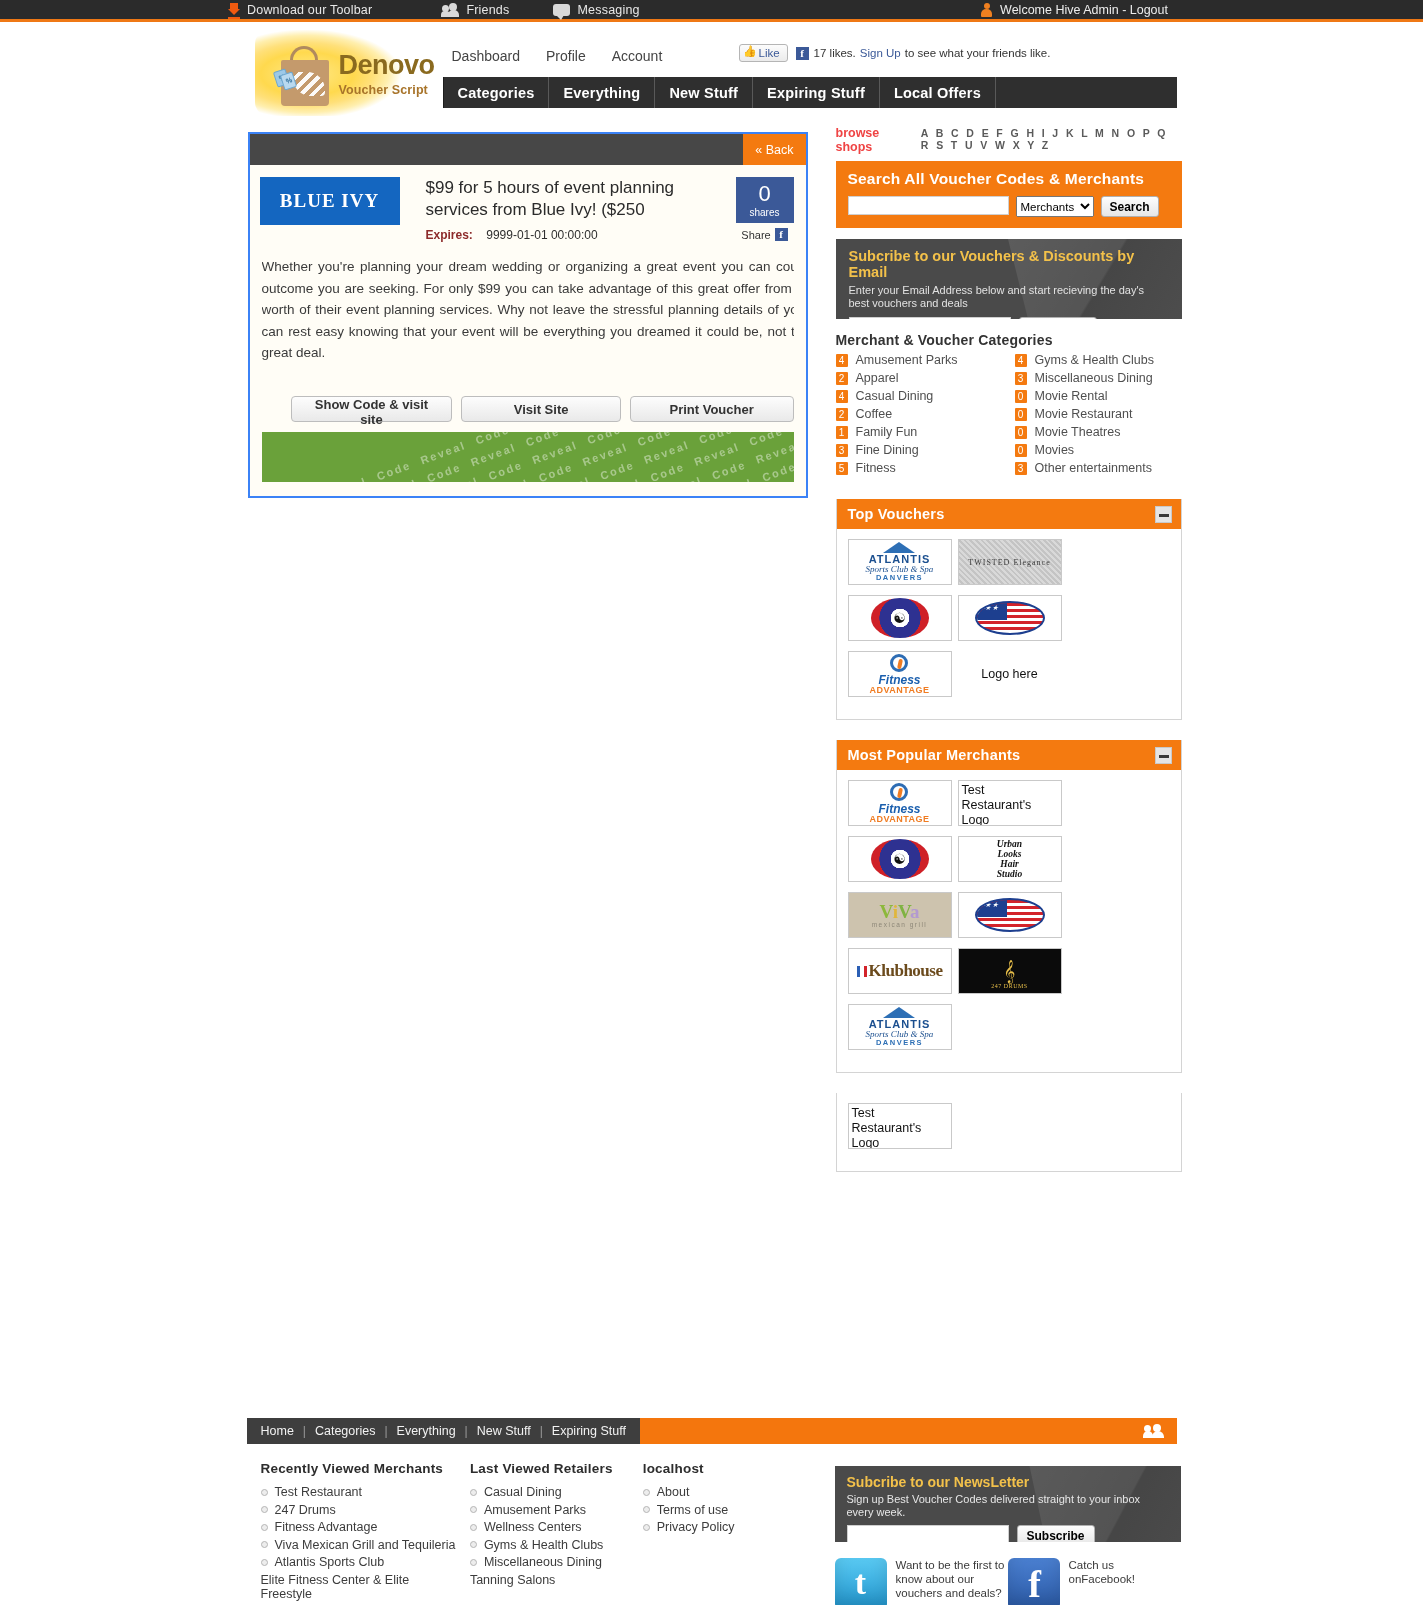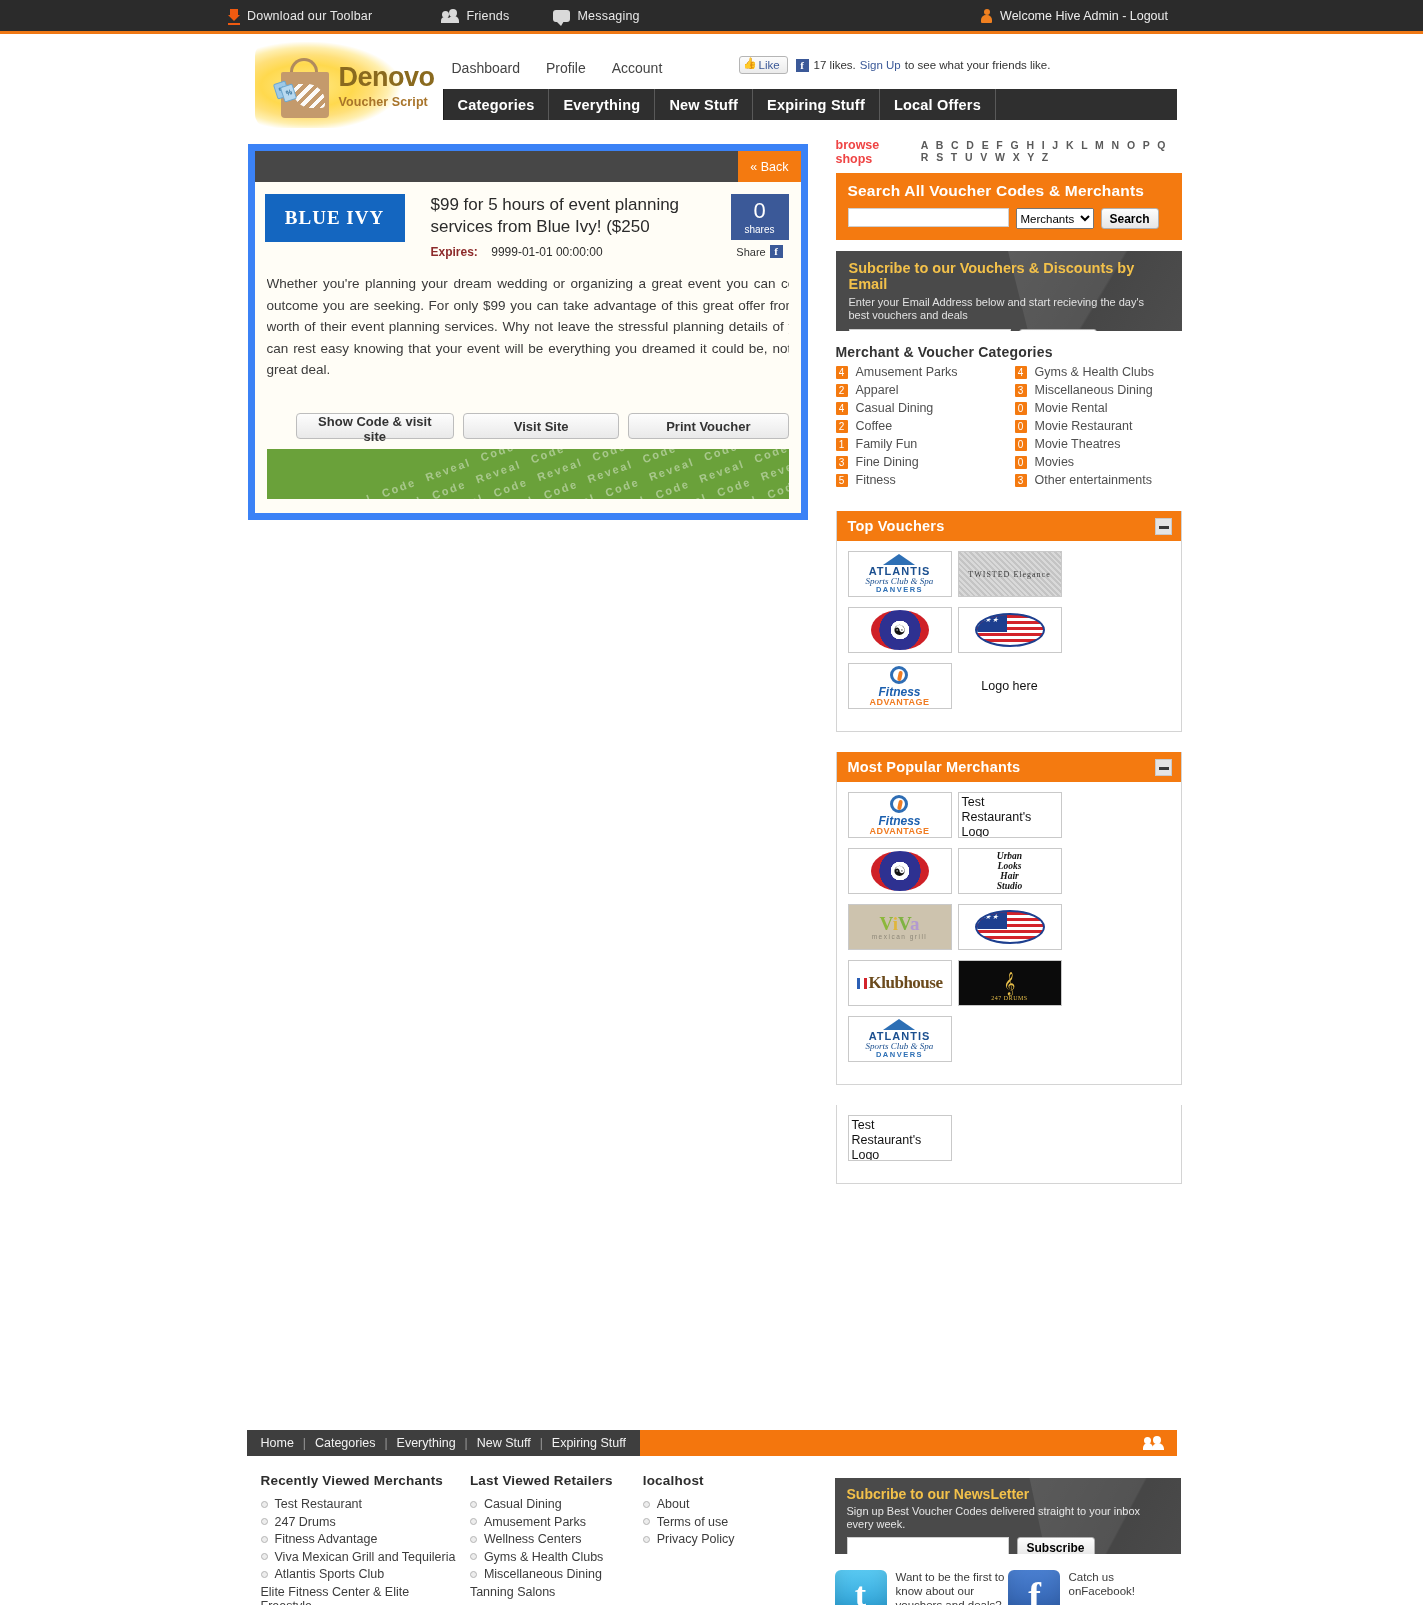--- a/index.html
+++ b/index.html
@@ -6,21 +6,21 @@
   * { box-sizing: border-box; }
   html, body {
     margin: 0; padding: 0;
     background: #ffffff;
     font-family: "Liberation Sans", sans-serif;
   }
   body { width: 1423px; min-height: 1605px; position: relative; }
 
   
   .topbar {
-    height: 34px; background: #2b2b2b;
+    height: 22px; background: #2b2b2b;
     border-bottom: 3px solid #ef7815;
     position: relative;
     display: flex; align-items: center;
   }
   .topbar-left { display: flex; align-items: center; margin-left: 228px; gap: 0px; }
   .tb-item { display: flex; align-items: center; color: #e8e8e8; font-size: 12.5px; margin-right: 26px; }
   .tb-item span.lbl { margin-left: 7px; letter-spacing: .2px; }
   .topbar-right { position: absolute; right: 255px; display: flex; align-items: center; color: #ededed; font-size: 12.5px; }
   .topbar-right .lbl { margin-left: 8px; }
   .ico { display: inline-block; line-height: 1; }
@@ -230,21 +230,21 @@
   .lg-drums { width:100%;height:100%;background:#0b0b0b;display:flex;align-items:center;justify-content:center; }
   .lg-drums span { color:#e8bf4a; font-size:20px; font-family:"Liberation Serif", serif; }
   .lg-drums .sm { color:#e8bf4a; font-size:6px; position:absolute; bottom:4px; letter-spacing:.5px; }
 
   .lg-blueivy { width:100%;height:100%;background:#1466c0; display:flex;align-items:center;justify-content:center; }
   .lg-blueivy .bi { font-family:"Liberation Serif", serif; color:#fff; font-weight:bold; line-height:16px; text-align:center; font-size:19px; letter-spacing:1px; }
 
   .logo-here { font-size:12.5px; color:#111; }
 
   
-  .voucher-wrap { margin-top:12px; border:7px solid #3b82f6; background:#fffdf6; }
+  .voucher-wrap { margin-top:12px; border:2px solid #3b82f6; background:#fffdf6; }
   .voucher-topbar { height:31px; background:#474747; display:flex; justify-content:flex-end; align-items:stretch; }
   .back-btn {
     background:#f47a10; color:#fff; font-size:12.5px; display:flex; align-items:center;
     padding:0 12px; cursor:pointer;
   }
   .voucher-head { display:flex; padding:12px 12px 8px 10px; position:relative; }
   .v-logo { width:140px; height:48px; flex:0 0 auto; }
   .v-info { flex:1 1 auto; padding-left:26px; padding-right:10px; }
   .v-title { font-size:17px; color:#2b2b2b; line-height:22px; }
   .v-expires { margin-top:7px; font-size:12px; }

